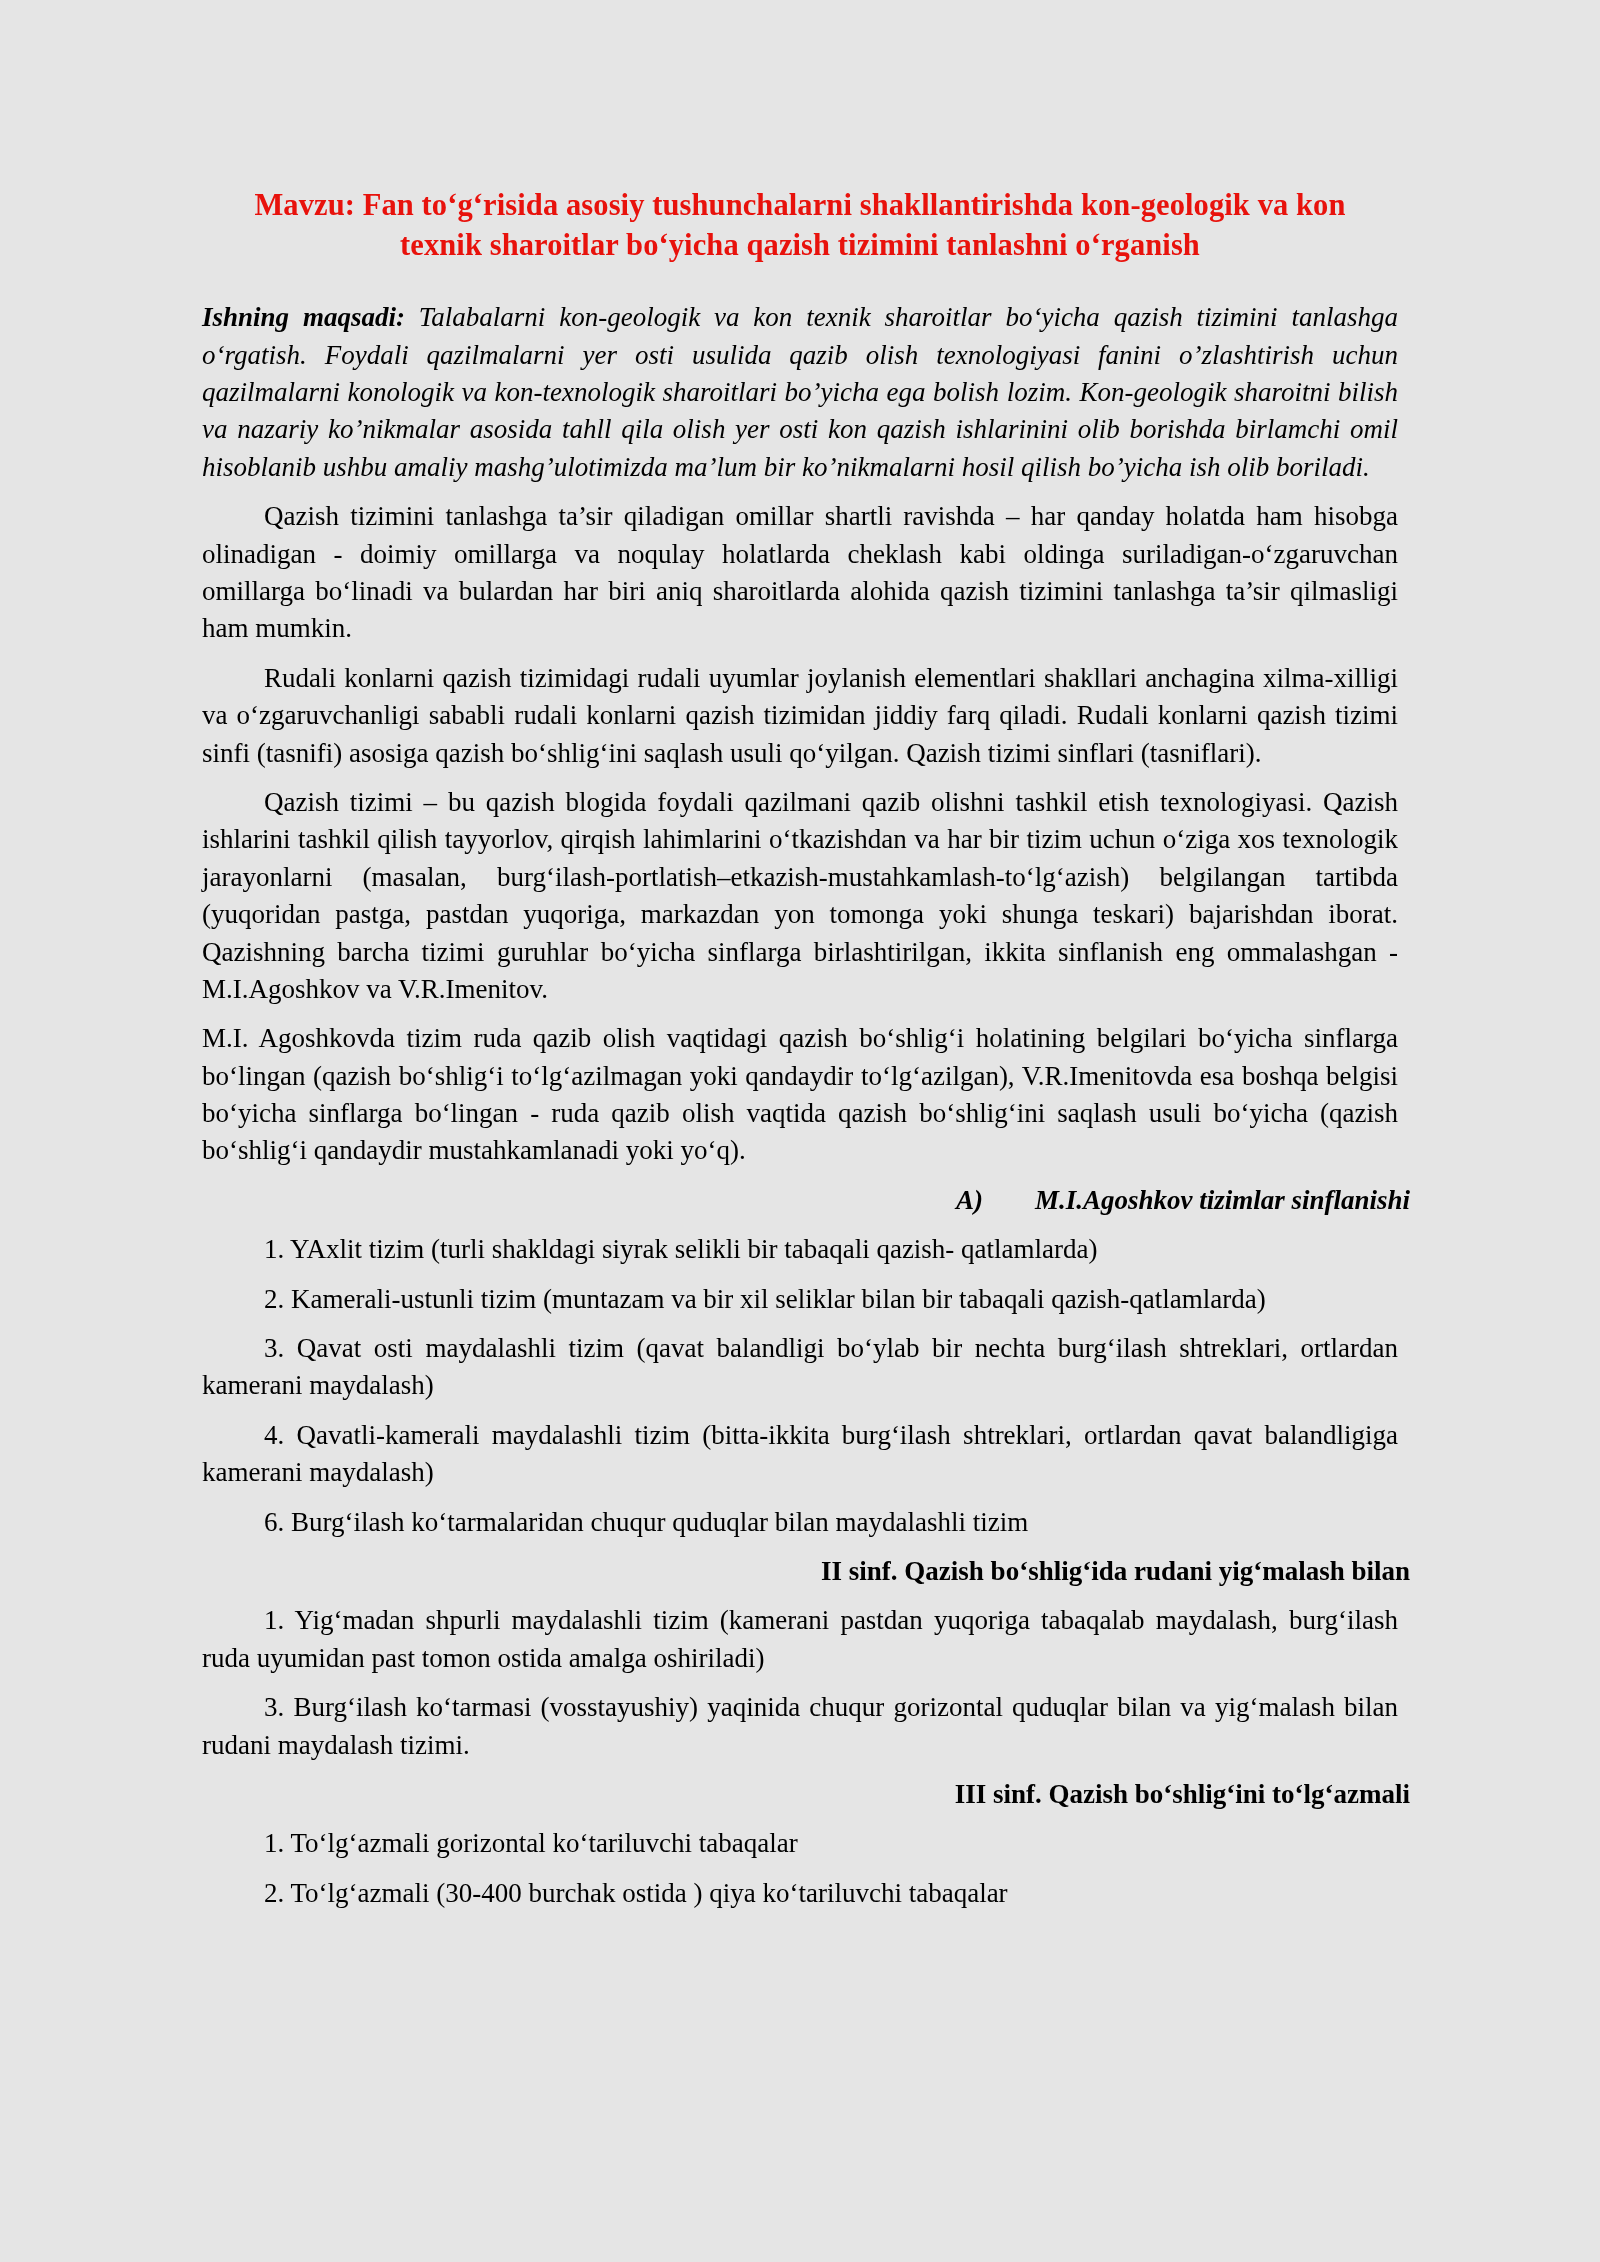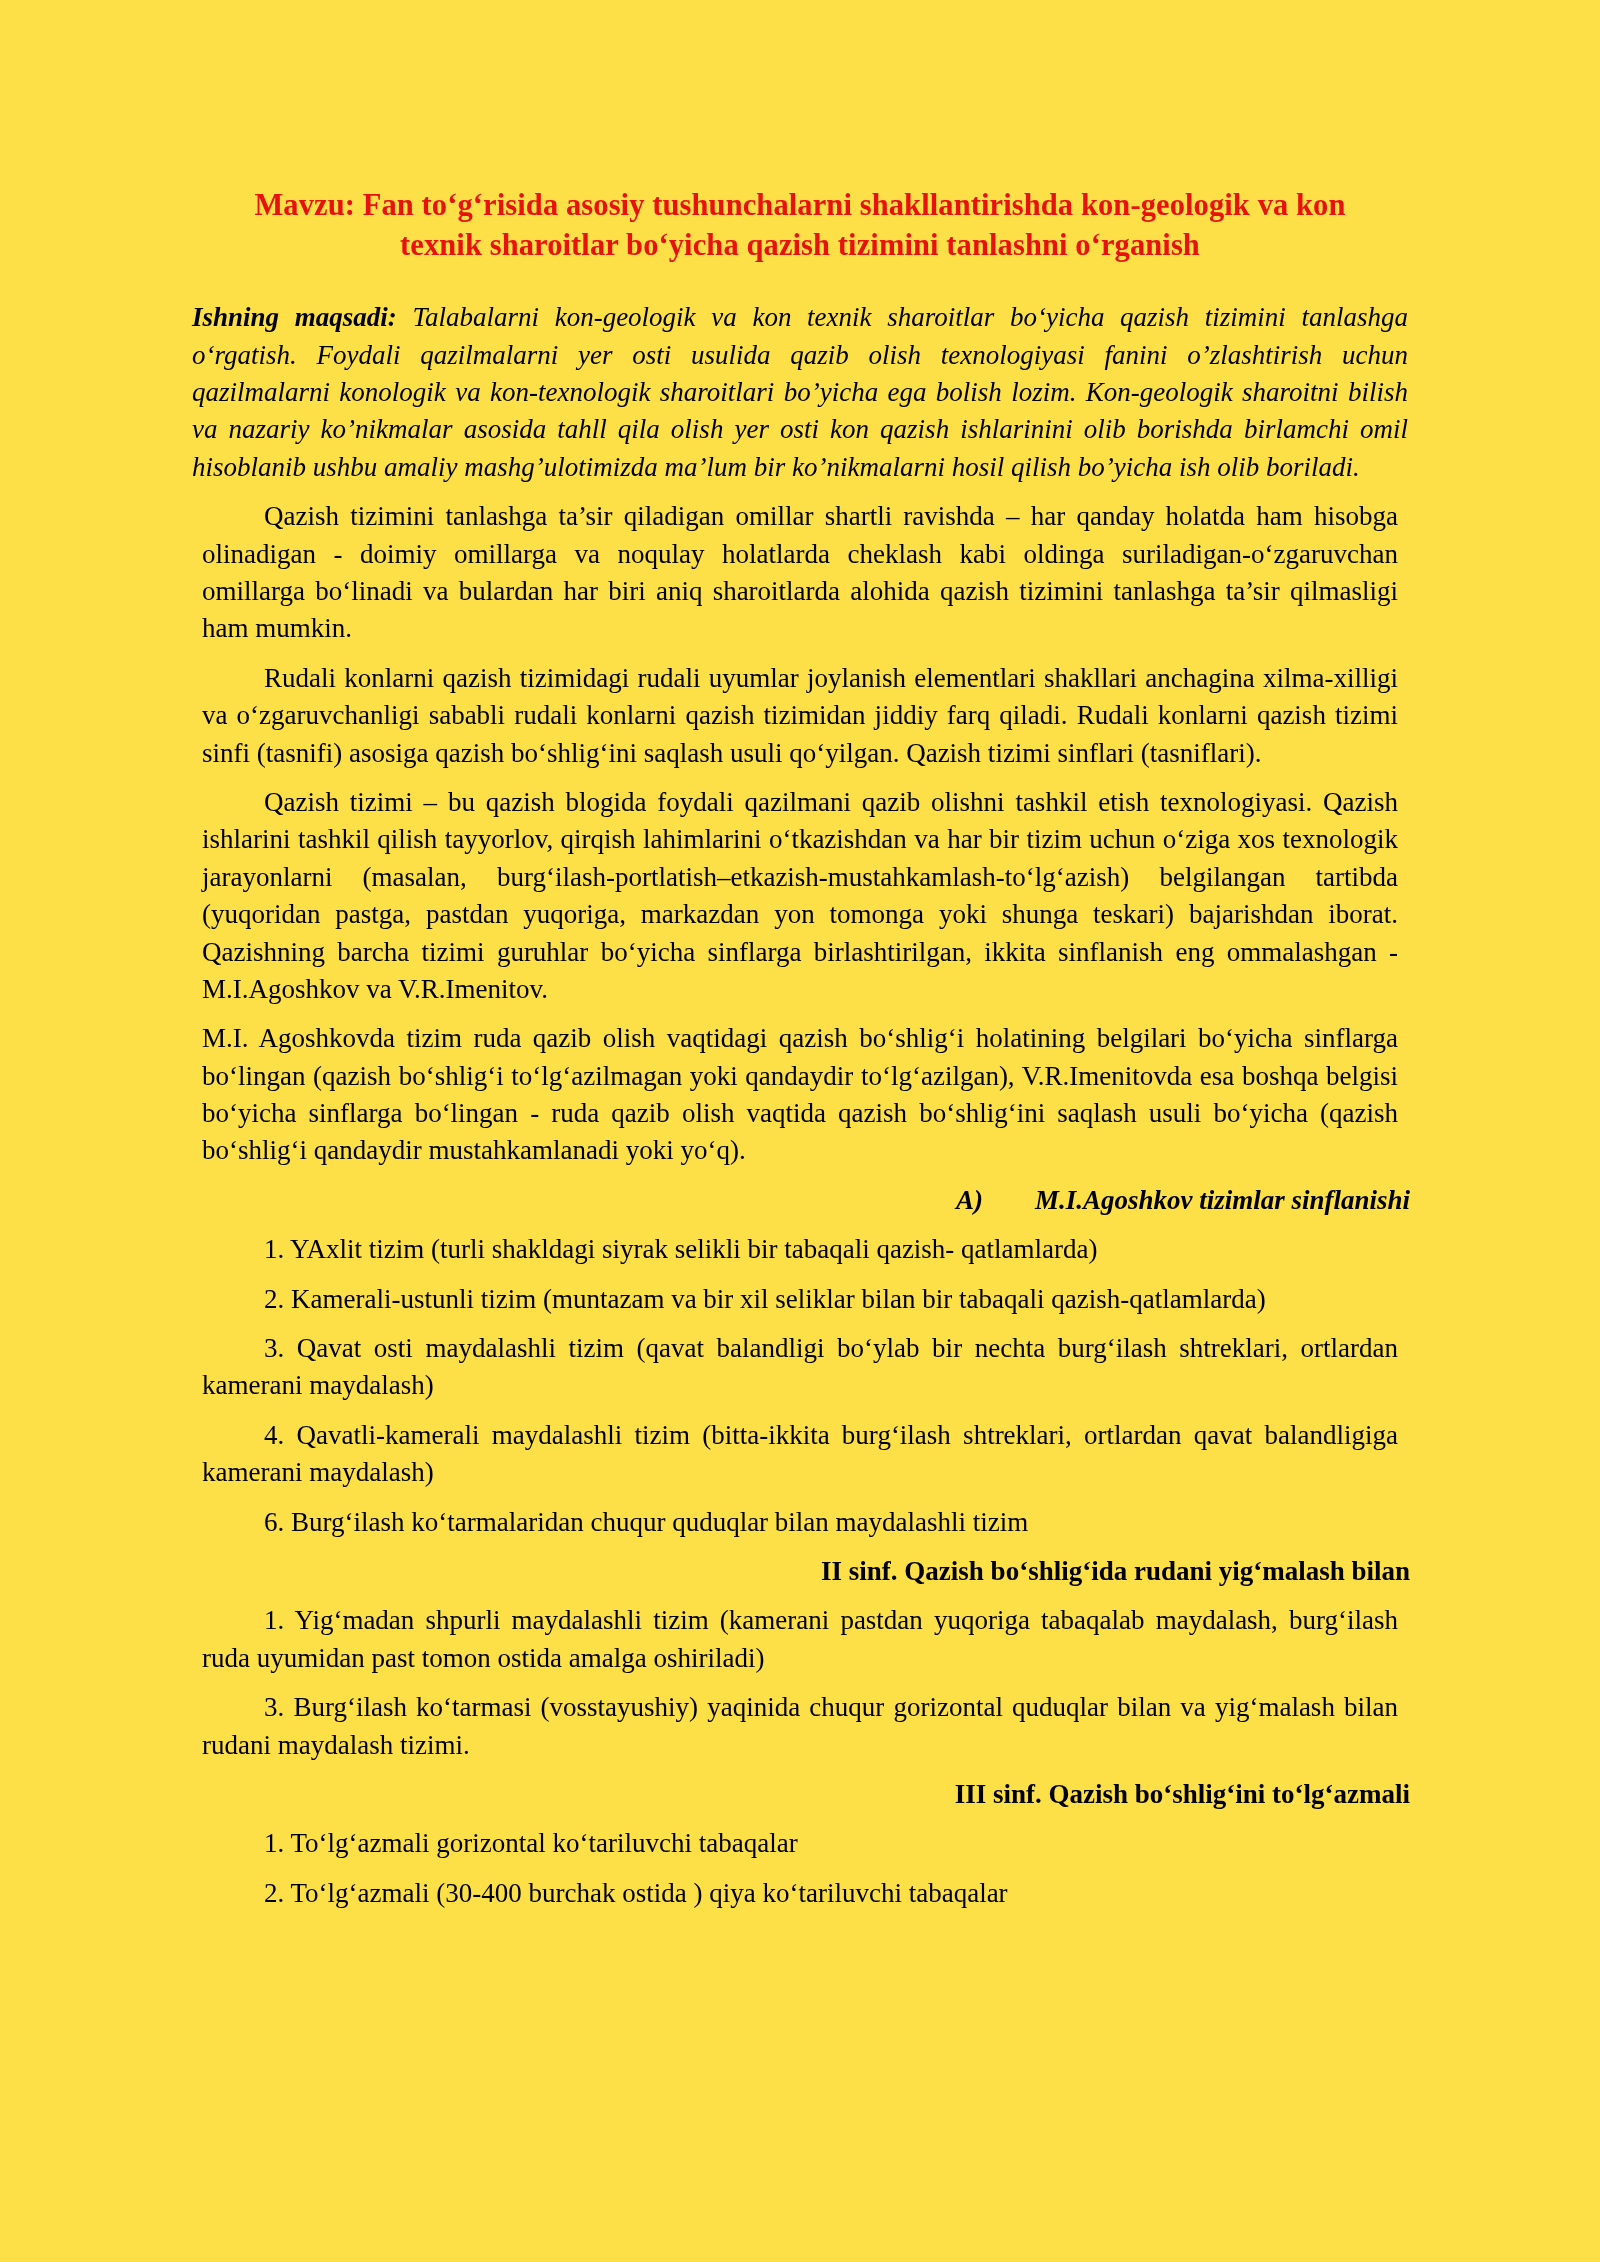--- a/index.html
+++ b/index.html
@@ -14,21 +14,21 @@
     font-family: "Liberation Serif", "DejaVu Serif", serif;
     color: #000000;
     -webkit-font-smoothing: antialiased;
   }
 
   .page {
     box-sizing: border-box;
     width: 1600px;
     min-height: 2262px;
     padding: 186px 190px 60px 190px;
-    background: #fde047;
+    background: #e5e5e5;
   }
 
   
   .doc-title {
     margin: 0 0 34px 0;
     text-align: center;
     font-weight: bold;
     font-size: 30.5px;
     line-height: 1.30;
     color: #e8120c;
@@ -51,21 +51,21 @@
   }
   p.para.noindent {
     text-indent: 0;
   }
 
   .intro {
     font-style: italic;
     font-size: 27px;
     line-height: 1.385;
     text-align: justify;
-    margin: 2px;
+    margin: 12px;
     text-indent: 0;
   }
   .intro .lead {
     font-weight: bold;
     font-style: italic;
   }
 
   
   .heading-center {
     margin: 0;

